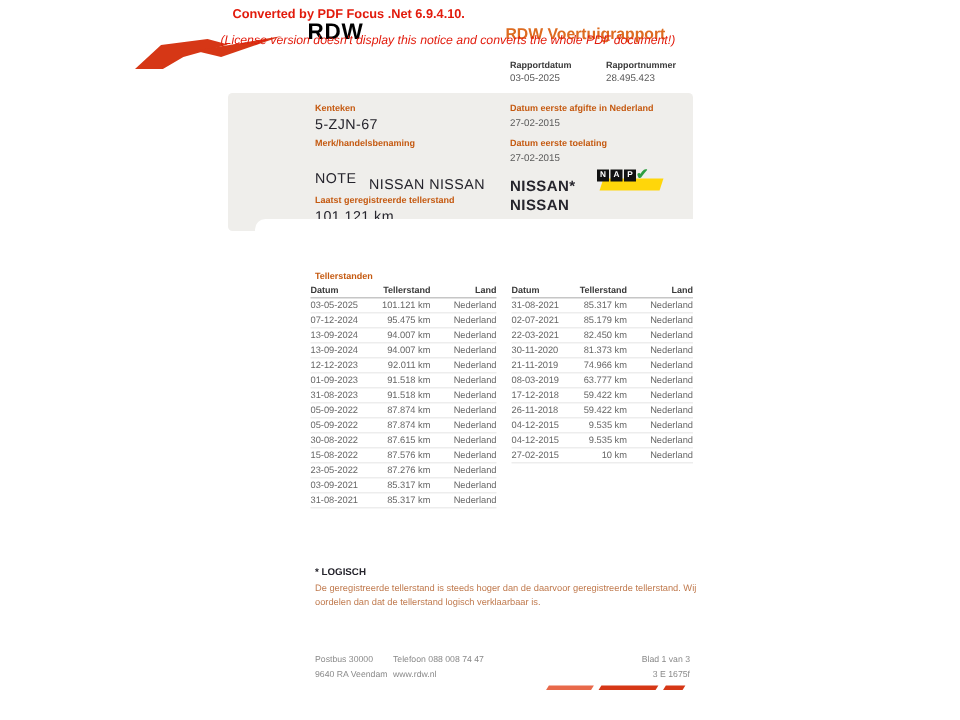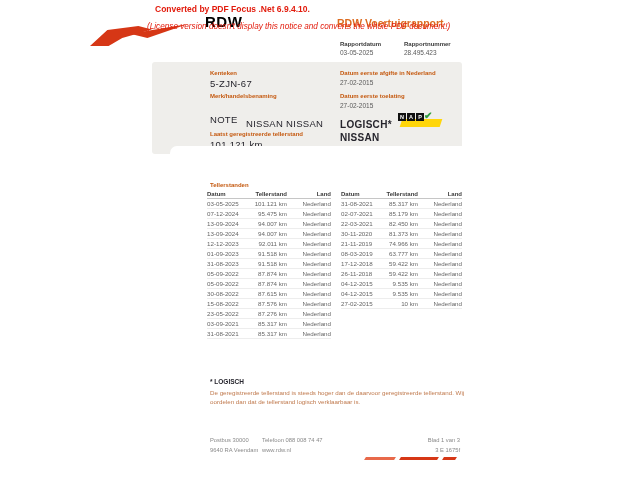--- a/index.html
+++ b/index.html
@@ -91,21 +91,21 @@
     <div class="abs lbl" style="left:58px;top:31px;">Merk/handelsbenaming</div>
     <div class="abs bigval" style="left:58px;top:56px;margin-left:36px;">NISSAN NISSAN</div>
     <div class="abs bigval" style="left:58px;top:52px;">NOTE</div>
     <div class="abs lbl" style="left:58px;top:69px;">Laatst geregistreerde tellerstand</div>
     <div class="abs bigval" style="left:58px;top:77px;">101.121 km</div>
 
     <div class="abs lbl" style="left:188px;top:8px;">Datum eerste afgifte in Nederland</div>
     <div class="abs smallval" style="left:188px;top:16.5px;">27-02-2015</div>
     <div class="abs lbl" style="left:188px;top:31px;">Datum eerste toelating</div>
     <div class="abs smallval" style="left:188px;top:39.5px;">27-02-2015</div>
-    <div class="abs oordeel" style="left:188px;top:57px;">LOGISCH*</div>
+    <div class="abs oordeel" style="left:188px;top:57px;">NISSAN*</div>
     <div class="abs oordeel" style="left:188px;top:70px;">NISSAN</div>
 
     <div class="abs nap">
       <div class="nap-band"></div>
       <div class="nap-sq nap-n">N</div>
       <div class="nap-sq nap-a">A</div>
       <div class="nap-sq nap-p">P</div>
       <div class="nap-check">✔</div>
     </div>
   </div>

